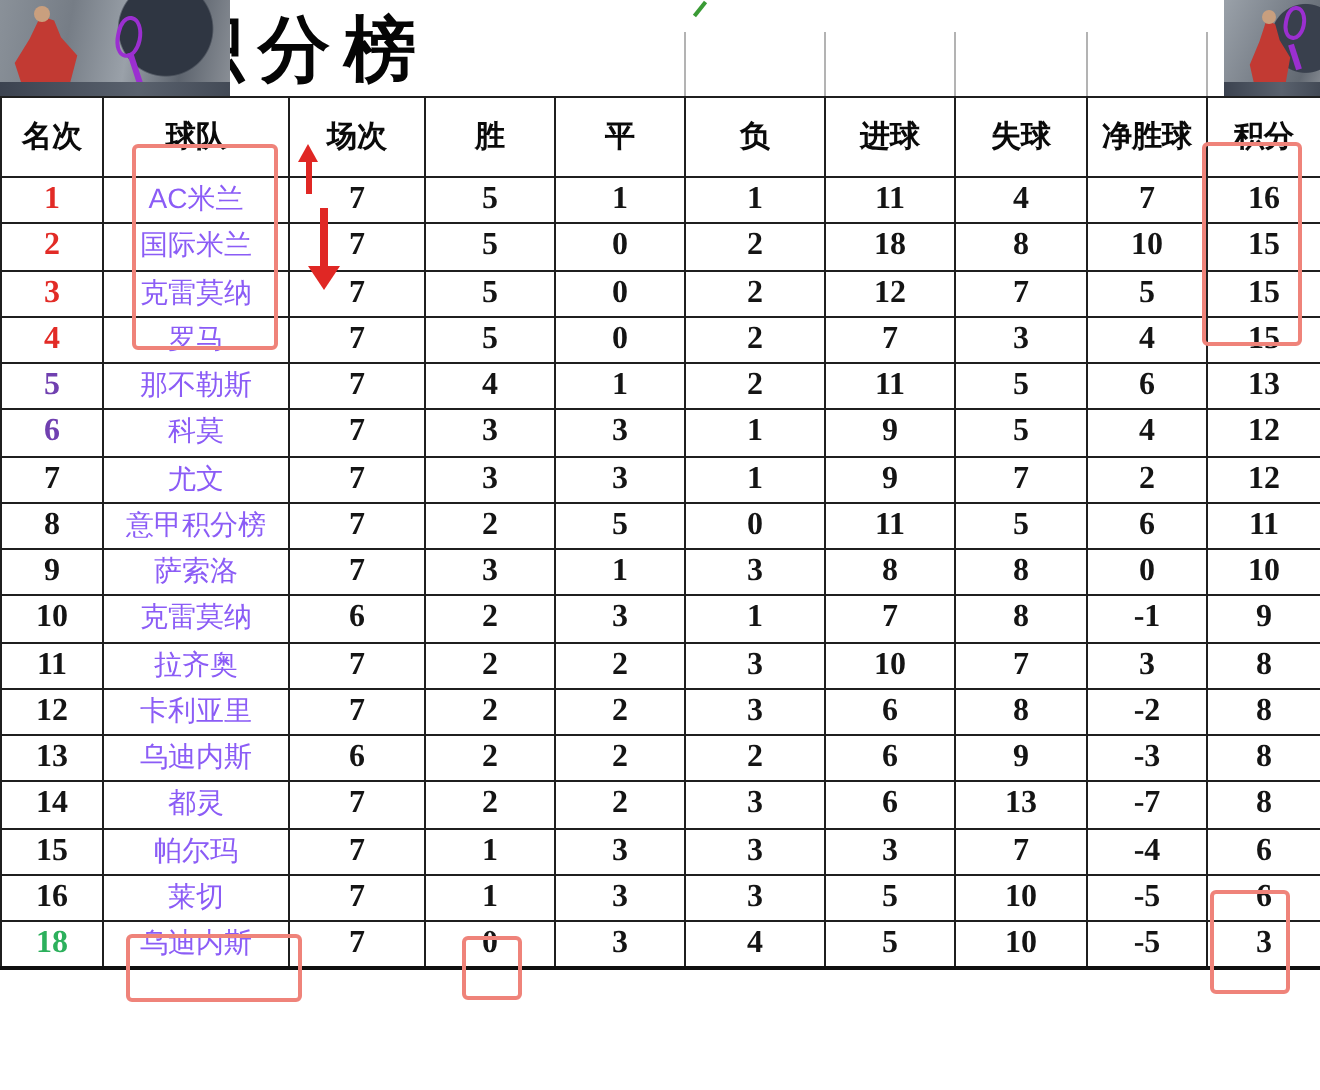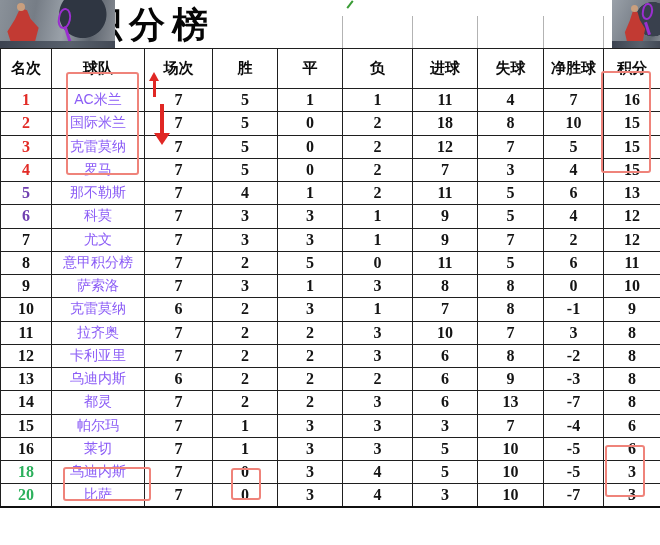--- a/index.html
+++ b/index.html
@@ -335,32 +335,20 @@
           <td class="team">乌迪内斯</td>
           <td class="num">7</td>
           <td class="num">0</td>
           <td class="num">3</td>
           <td class="num">4</td>
           <td class="num">5</td>
           <td class="num">10</td>
           <td class="num">-5</td>
           <td class="num">3</td>
         </tr>
-        <tr>
-          <td class="rank rank-green">20</td>
-          <td class="team">比萨</td>
-          <td class="num">7</td>
-          <td class="num">0</td>
-          <td class="num">3</td>
-          <td class="num">4</td>
-          <td class="num">3</td>
-          <td class="num">10</td>
-          <td class="num">-7</td>
-          <td class="num">3</td>
-        </tr>
       </tbody>
   </table>
 
   <div class="ann-box box-top-teams"></div>
   <div class="ann-box box-top-points"></div>
   <div class="ann-box box-mid-points"></div>
   <div class="ann-box box-fiorentina"></div>
   <div class="ann-box box-zero-wins"></div>
   <div class="ann-arrow-up"></div>
   <div class="ann-arrow-down"></div>

